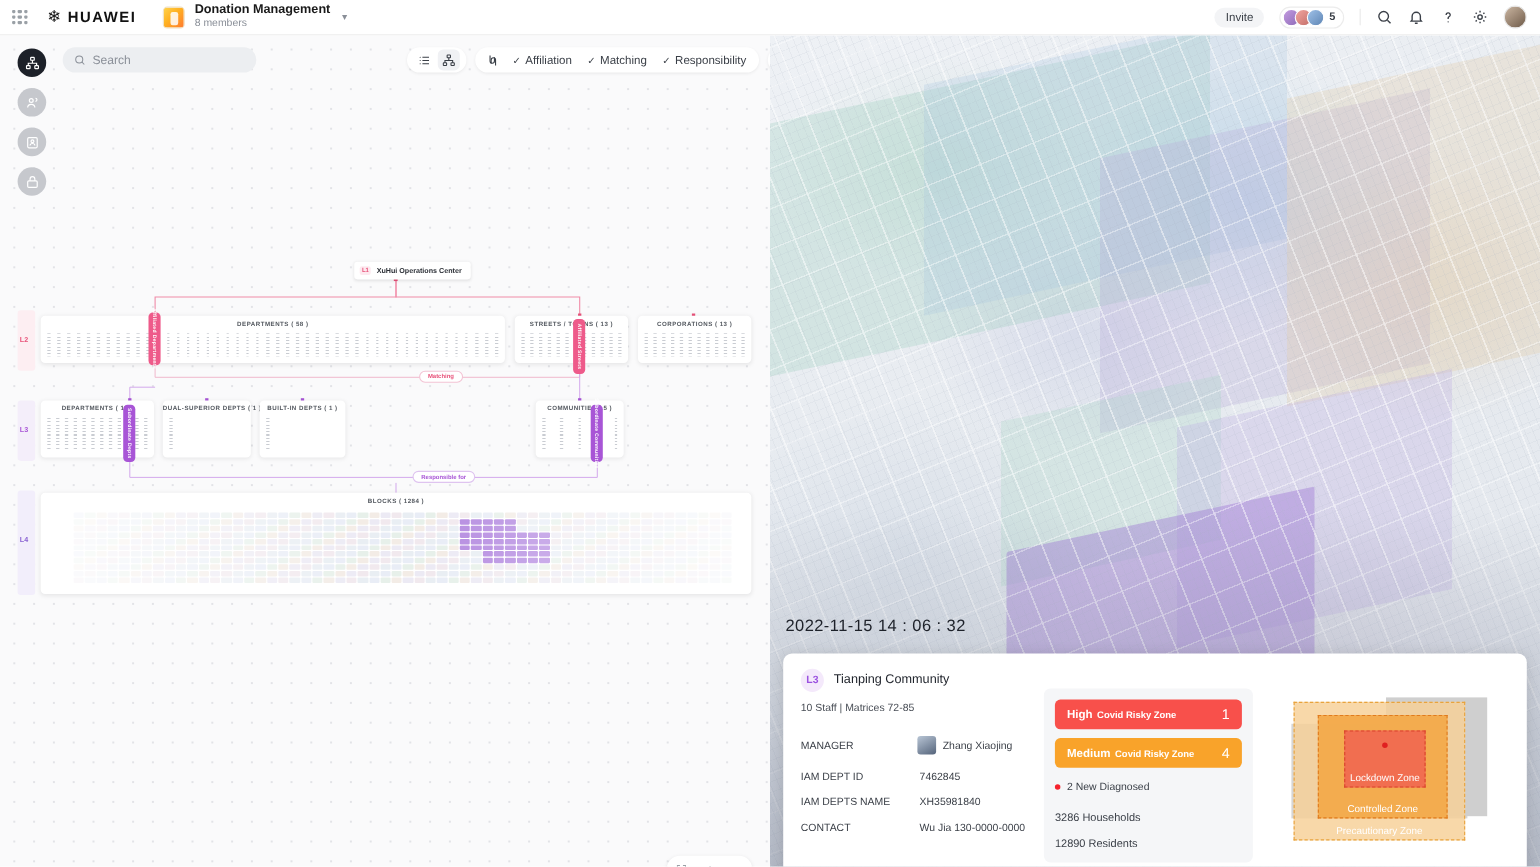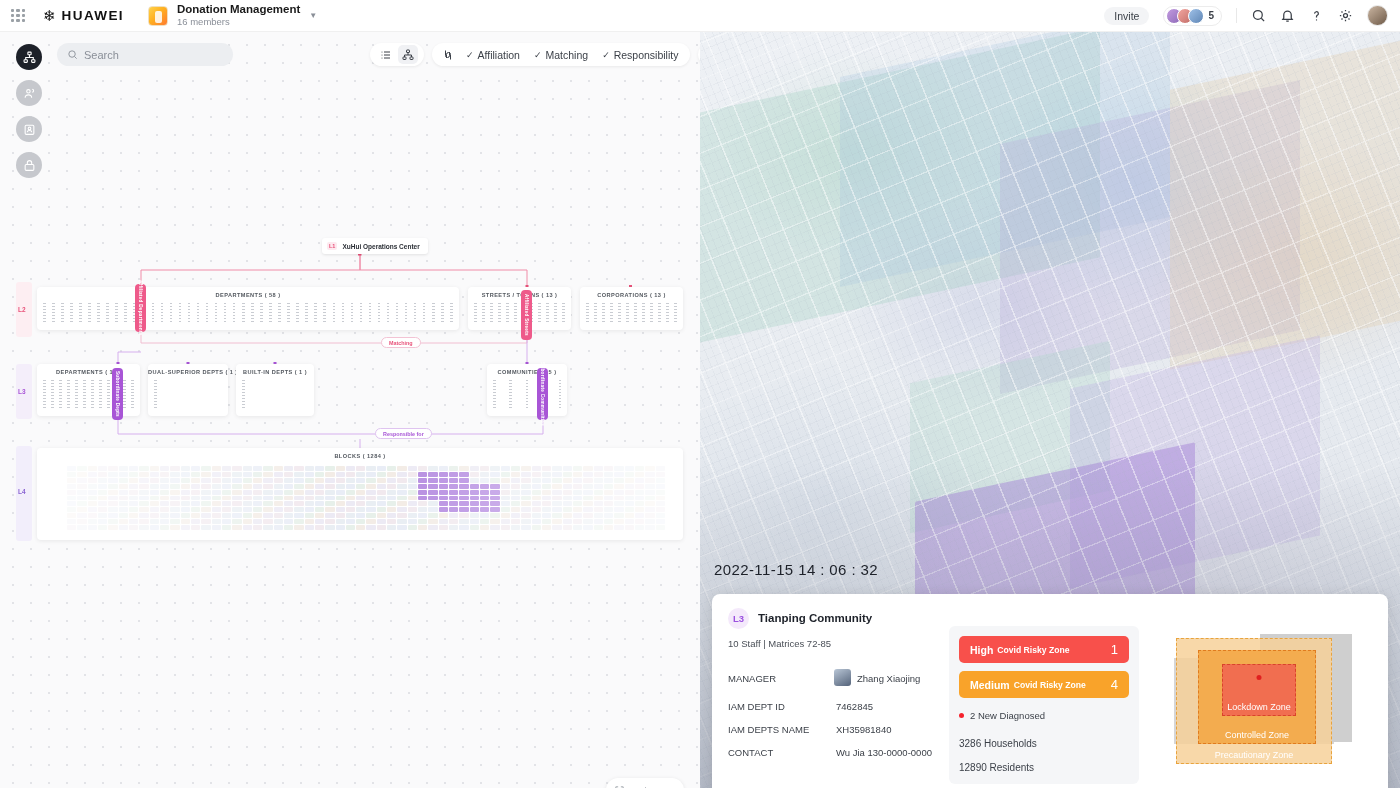--- a/index.html
+++ b/index.html
@@ -170,21 +170,21 @@
     background: linear-gradient(180deg, rgba(150,158,175,.0) 0%, rgba(120,128,148,.30) 60%, rgba(108,116,138,.42) 100%); }
 
   .timestamp { position:absolute; left: 14px; top: 529px; font-size: 15px; color:#1d2129;
     letter-spacing: .4px; font-weight: 500; }
 
   .infopanel { position:absolute; left: 12px; top: 562px; width: 676px; height: 212px;
     background:#fff; border-radius: 8px; box-shadow: 0 2px 14px rgba(0,0,0,.12); }
   .l3badge { position:absolute; left: 16px; top: 14px; width: 21px; height: 21px; border-radius:50%;
     background:#f4e9fb; color:#9b51e0; font-size: 9.5px; font-weight:700;
     display:flex; align-items:center; justify-content:center; }
-  .comm-name { position:absolute; left: 46px; top: 18px; font-size: 11.5px; font-weight:700; color:#1d2129;}
+  .comm-name { position:absolute; left: 46px; top: 18px; font-size: 11.5px; font-weight:400; color:#1d2129;}
   .staffline { position:absolute; left: 16px; top: 44px; font-size: 9.5px; color:#4a4f57;}
   .kv { position:absolute; left: 16px; font-size: 9.5px; color:#3a3f47; }
   .kv .k { position:absolute; left:0; top:0; white-space:nowrap; }
   .kv .v { position:absolute; left: 108px; top:0; white-space:nowrap; }
   .mgr-avatar { position:absolute; left: 106px; top: -4px; width: 17px; height:17px; border-radius:3px;
     background: linear-gradient(150deg,#b9c6d6,#54637a); }
 
   .statcard { position:absolute; left: 237px; top: 32px; width: 190px; height: 158px;
     background:#f5f6f8; border-radius: 6px; }
   .riskbar { position:absolute; left: 10px; width: 170px; height: 27px; border-radius:5px;
@@ -228,21 +228,21 @@
         <i></i>
         <i></i>
     </div>
     <div class="huawei">
       <span class="huawei-mark">❄</span>
       <span class="huawei-word">HUAWEI</span>
     </div>
     <div class="proj-logo"></div>
     <div class="proj-text">
       <div class="proj-title">Donation Management</div>
-      <div class="proj-sub">16 members</div>
+      <div class="proj-sub">8 members</div>
     </div>
     <div class="caret">▼</div>
 
     <div class="topbar-right">
       <div class="invite-btn">Invite</div>
       <div class="avatars">
         <div class="av av1"></div>
         <div class="av av2"></div>
         <div class="av av3"></div>
         <div class="av-count">5</div>

